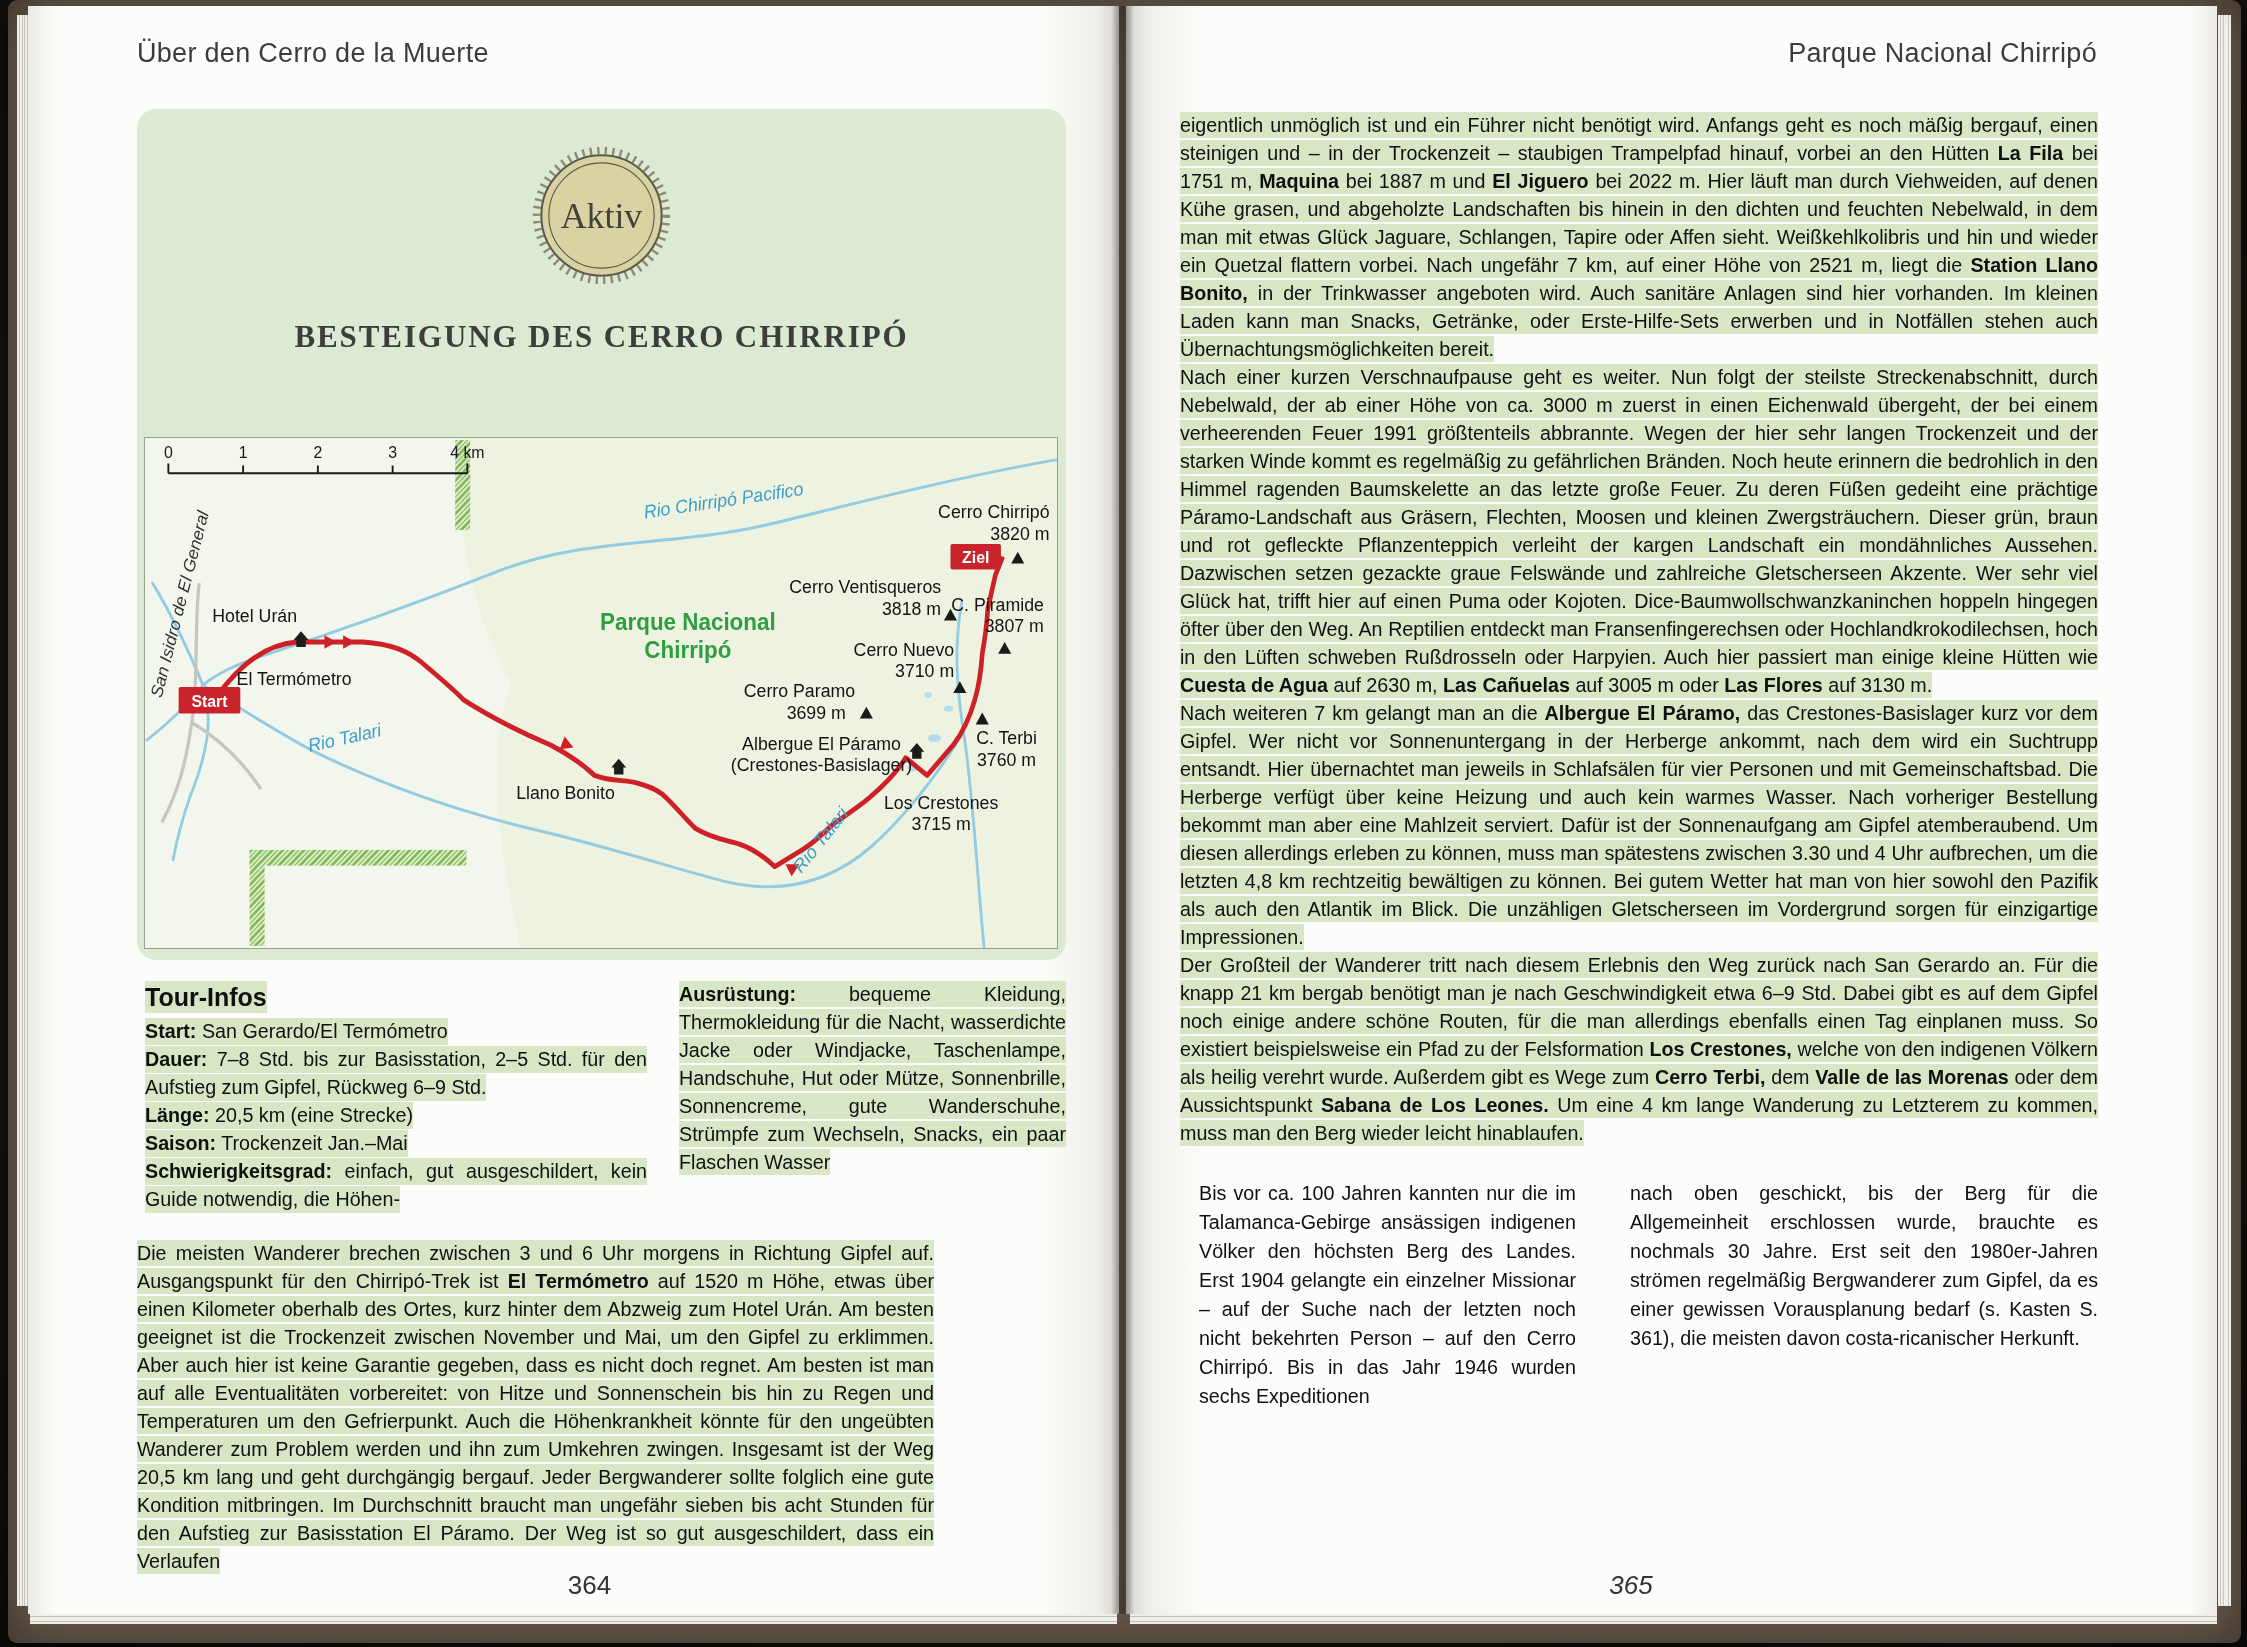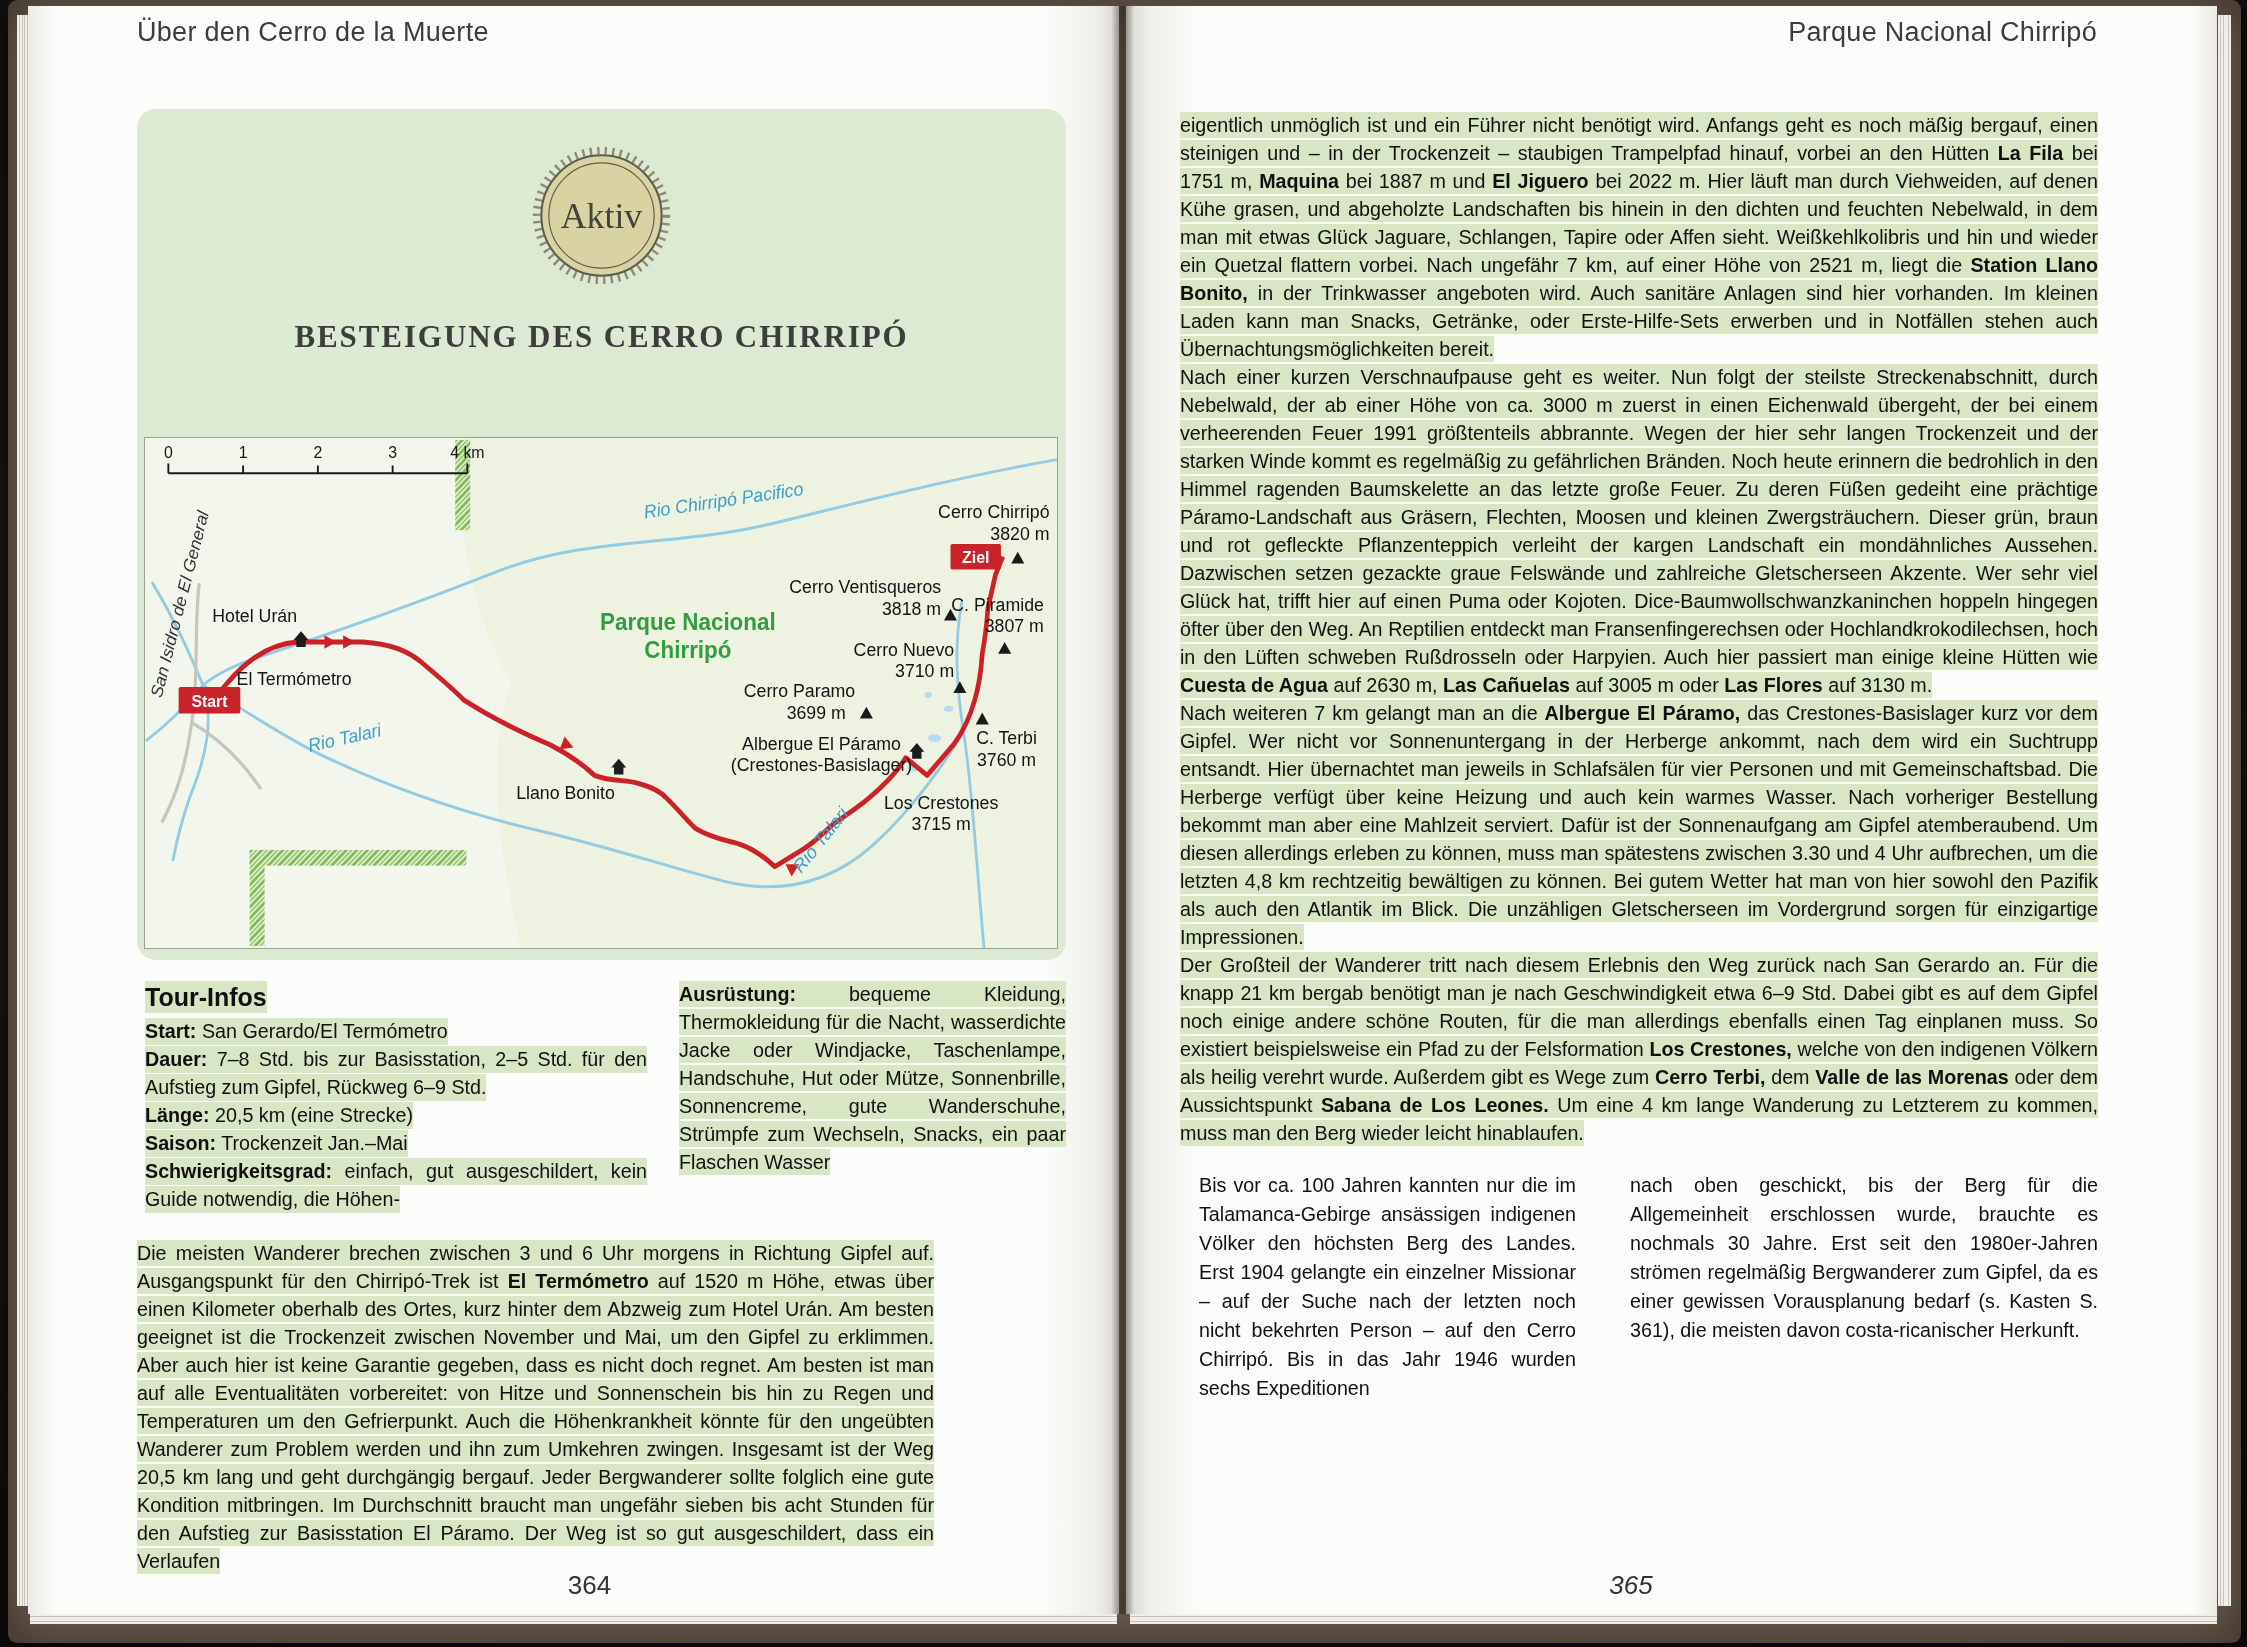--- a/index.html
+++ b/index.html
@@ -33,21 +33,21 @@
   }
   .page.right {
     left:1126px; width:1091px;
     background: linear-gradient(to right, #d6d4cd 0%, #efeee9 2%, #fcfcfa 7%, #fcfcfa 97.5%, #eceae4 100%);
   }
   .gutter {
     position:absolute; left:1111px; top:5.6px; width:22.5px; height:1608px; z-index:5;
     background: linear-gradient(to right, rgba(30,26,22,0) 0%, rgba(30,26,22,.5) 50%, rgba(30,26,22,0) 100%);
   }
 
-  .running-head { position:absolute; top:11px; font-size:27px; color:#3c3c3c; letter-spacing:0.3px;text-align:center; }
+  .running-head { position:absolute; top:32px; font-size:27px; color:#3c3c3c; letter-spacing:0.3px;text-align:center; }
   .running-head.lh { left:109px; }
   .running-head.rh { right:120px; }
 
   .page-number { position:absolute; bottom:13px; font-size:26px; color:#333; text-align:center; }
   .page.left  .page-number { left:97px; width:929px; }
   .page.right .page-number { left:46px;  width:918px;font-style:italic; }
 
   
   .green-box { position:absolute; left:109px; top:103px; width:929px; height:851px; background:#dcead3;border-radius:19px; }
   .stamp { position:absolute; left:394px; top:36px; width:141px; height:141px; }
@@ -78,21 +78,21 @@
   .left-body {
     position:absolute; left:109px; top:1233px; width:797px;
     font-size:19.7px; line-height:28px; text-align:justify; color:#101010;
   }
 
   .right-content {
     position:absolute; left:54px; top:105px; width:918px;
     font-size:19.7px; line-height:28px; color:#101010;
   }
   .right-content p { margin:0; text-align:justify; }
-  .notes { display:flex; gap:54px; margin-top:24px; padding-left:19px; font-size:19.7px; line-height:29px; }
+  .notes { display:flex; gap:54px; margin-top:32px; padding-left:19px; font-size:19.7px; line-height:29px; }
   .note-a { width:377px; text-align:justify; }
   .note-b { flex:1; text-align:justify; }
 
   b { font-weight:bold; }
   .map-label { font-family:"Liberation Sans", sans-serif; }
 </style>
 </head>
 <body>
 
 <div class="stage">

